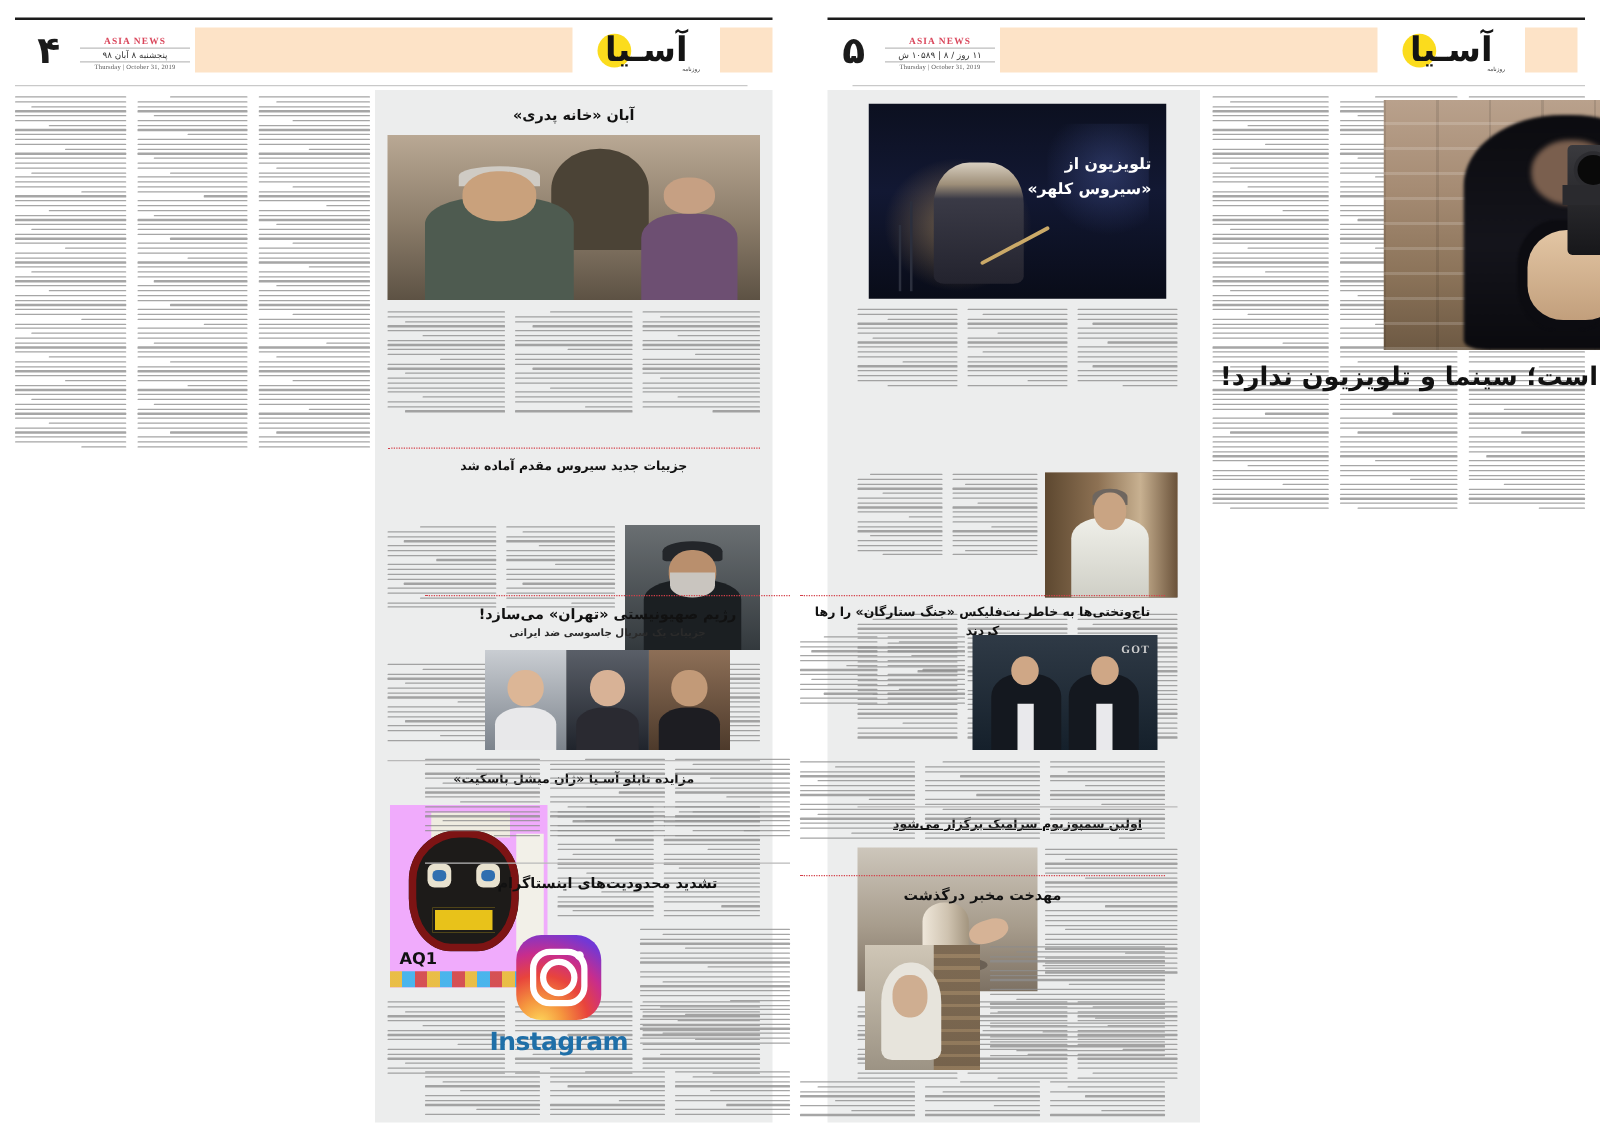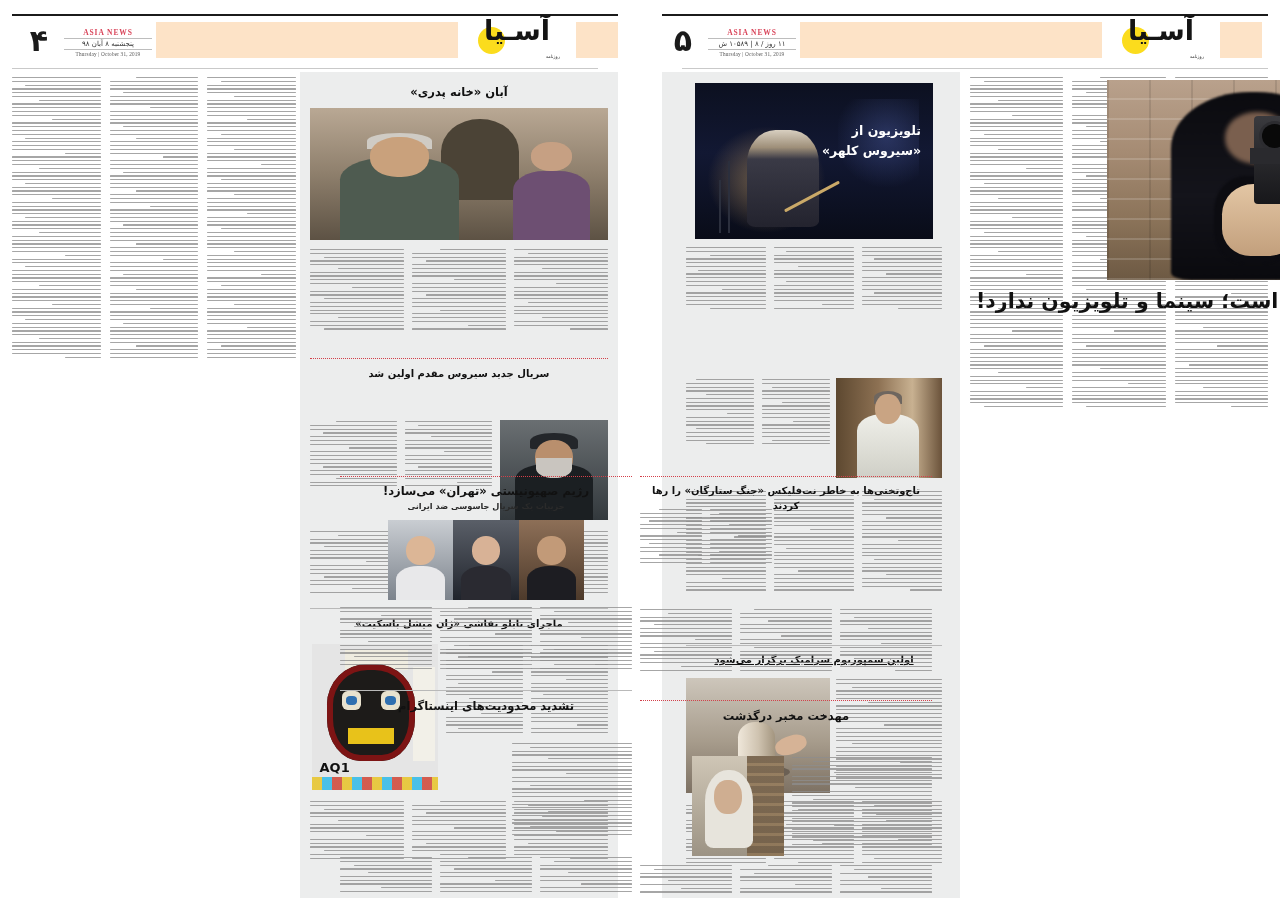--- a/index.html
+++ b/index.html
@@ -35,21 +35,21 @@
     font-family:"Liberation Serif",serif;
   }
   .mh-brand .fa {
     font-size:7px; color:#333; border-top:.8px solid #bdbdbd; border-bottom:.8px solid #bdbdbd;
     padding:1px 0; direction:rtl;
   }
   .mh-brand .dt { font-size:5.2px; color:#555; letter-spacing:.2px; font-family:"Liberation Serif",serif; }
   .mh-fill { flex:1; background:#fde3c7; margin:4px 0 6px 0; }
 
   
-  .logo-block { width:118px; position:relative; display:flex; justify-content:center; }
+  .logo-block { width:118px; position:relative; display:flex; align-items:center; justify-content:center; }
   .logo-sun {
     position:absolute; width:27px; height:27px; border-radius:50%;
     background:#fbdc1d; left:20px; top:9px;
   }
   .logo-word {
     position:relative; font-size:27px; font-weight:700; color:#141414;
     font-family:"DejaVu Sans",sans-serif; line-height:1; letter-spacing:-1px;
     transform:translateY(-1px);
   }
   .logo-sub { position:absolute; bottom:5px; right:16px; font-size:4.6px; color:#333; }
@@ -191,21 +191,21 @@
   .ph-cap .beard{ position:absolute; left:33%; top:38%; width:34%; height:20%; border-radius:0 0 50% 50%; background:#c9c5bf; }
 
   
   .ph-woman{ background:linear-gradient(180deg,#cfc6b6 0%,#9c9384 100%); }
   .ph-woman .shelf{ position:absolute; right:0; top:0; width:40%; height:100%;
     background:repeating-linear-gradient(180deg,#6f5a42 0 7px,#8d7353 7px 10px); opacity:.85; }
   .ph-woman .scarf{ position:absolute; left:14%; top:14%; width:52%; height:78%; background:#e7e4dc; border-radius:48% 48% 18% 18%/40% 40% 10% 10%; }
   .ph-woman .face{ position:absolute; left:24%; top:24%; width:30%; height:34%; border-radius:46%; background:#cfae91; }
 
   
-  .ph-basq{ background:#e5e5e5; }
+  .ph-basq{ background:#f0abfc; }
   .ph-basq .skull{
     position:absolute; left:12%; top:14%; width:70%; height:66%;
     background:#1d1b19; border-radius:46% 46% 38% 38%/42% 42% 44% 44%;
     box-shadow: inset 0 0 0 6px #7d1414;
   }
   .ph-basq .eye{ position:absolute; top:32%; width:15%; height:13%; background:#e8e2cf; border-radius:30%; }
   .ph-basq .eye.l{ left:24%; } .ph-basq .eye.r{ right:30%; }
   .ph-basq .eye i{ position:absolute; inset:26% 22%; background:#2f6fb0; border-radius:40%; display:block; }
   .ph-basq .mouth{ position:absolute; left:27%; top:56%; width:40%; height:14%; background:#e8c21a; border:2px solid #1d1b19; }
   .ph-basq .top{ position:absolute; left:26%; top:4%; width:50%; height:14%; background:#efece0; }
@@ -1231,21 +1231,21 @@
             <div class="ln s70"></div>
             <div class="ln"></div>
           <div class="ln"></div>
             <div class="ln s85"></div>
         </div>
       </div>
     </div>
 
     <div style="position:absolute; left:310px; top:358px; width:298px;">
       <div class="dots"></div>
-      <div class="hl hl-sm" style="padding:7px 0 2px;">سریال جدید سیروس مقدم اولین شد</div>
+      <div class="hl hl-sm" style="padding:7px 0 2px;">جزییات جدید سیروس مقدم آماده شد</div>
     </div>
 
     <div class="photo ph-cap" style="position:absolute; left:500px; top:420px; width:108px; height:100px;">
       <div class="bd"></div>
         <div class="hat"></div>
         <div class="hd"></div>
         <div class="beard"></div>
     </div>
 
     <div style="position:absolute; left:310px; top:420px; width:182px;">
@@ -1350,21 +1350,21 @@
             <div class="ln"></div>
             <div class="ln"></div>
           <div class="ln s55"></div>
             <div class="ln"></div>
         </div>
       </div>
     </div>
 
     <div style="position:absolute; left:310px; top:608px; width:298px;">
       <div class="hline"></div>
-      <div class="hl hl-sm" style="padding:7px 0 5px;">ماجرای تابلو نقاشی «ژان میشل باسکیت»</div>
+      <div class="hl hl-sm" style="padding:7px 0 5px;">مزایده تابلو آسـیا «ژان میشل باسکیت»</div>
     </div>
 
     <div class="photo ph-basq" style="position:absolute; left:312px; top:644px; width:126px; height:146px;">
       <div class="wht"></div>
       <div class="top"></div>
       <div class="skull"></div>
       <div class="eye l">
           <i></i>
         </div>
       <div class="eye r">
@@ -1574,20 +1574,29 @@
           <div class="ln s40"></div>
       </div>
     </div>
   </div>
 
   <div style="position:absolute; left:640px; top:476px; width:292px;">
     <div class="dots"></div>
     <div class="hl hl-sm" style="padding:6px 0 5px;">تاج‌وتختی‌ها به خاطر نت‌فلیکس «جنگ ستارگان» را رها کردند</div>
   </div>
 
+  <div class="photo ph-duo" style="position:absolute; left:778px; top:508px; width:148px; height:92px;">
+    <div class="got">GOT</div>
+    <div class="bd l"></div>
+      <div class="bd r"></div>
+    <div class="shirt l"></div>
+      <div class="shirt r"></div>
+    <div class="hd l"></div>
+      <div class="hd r"></div>
+  </div>
 
   <div style="position:absolute; left:640px; top:508px; width:132px;">
     <div class="cols" style="gap:8px;">
       <div class="col dense">
         <div class="ln"></div>
           <div class="ln s85"></div>
           <div class="ln"></div>
           <div class="ln"></div>
           <div class="ln s70"></div>
         <div class="ln"></div>
@@ -1681,20 +1690,28 @@
           <div class="ln"></div>
       </div>
     </div>
   </div>
 
   <div style="position:absolute; left:340px; top:690px; width:292px;">
     <div class="hline"></div>
     <div class="hl hl-md" style="padding:7px 0 0;">تشدید محدودیت‌های اینستاگرام</div>
   </div>
 
+  <div class="ig-wrap" style="position:absolute; left:388px; top:748px; width:118px;">
+    <div class="ig-mark">
+      <div class="sq"></div>
+        <div class="cr"></div>
+        <div class="dt2"></div>
+    </div>
+    <div class="ig-word">Instagram</div>
+  </div>
 
   <div style="position:absolute; left:512px; top:742px; width:120px;">
     <div class="col dense">
       <div class="ln"></div>
         <div class="ln s85"></div>
         <div class="ln"></div>
         <div class="ln"></div>
         <div class="ln s70"></div>
       <div class="ln"></div>
         <div class="ln"></div>

